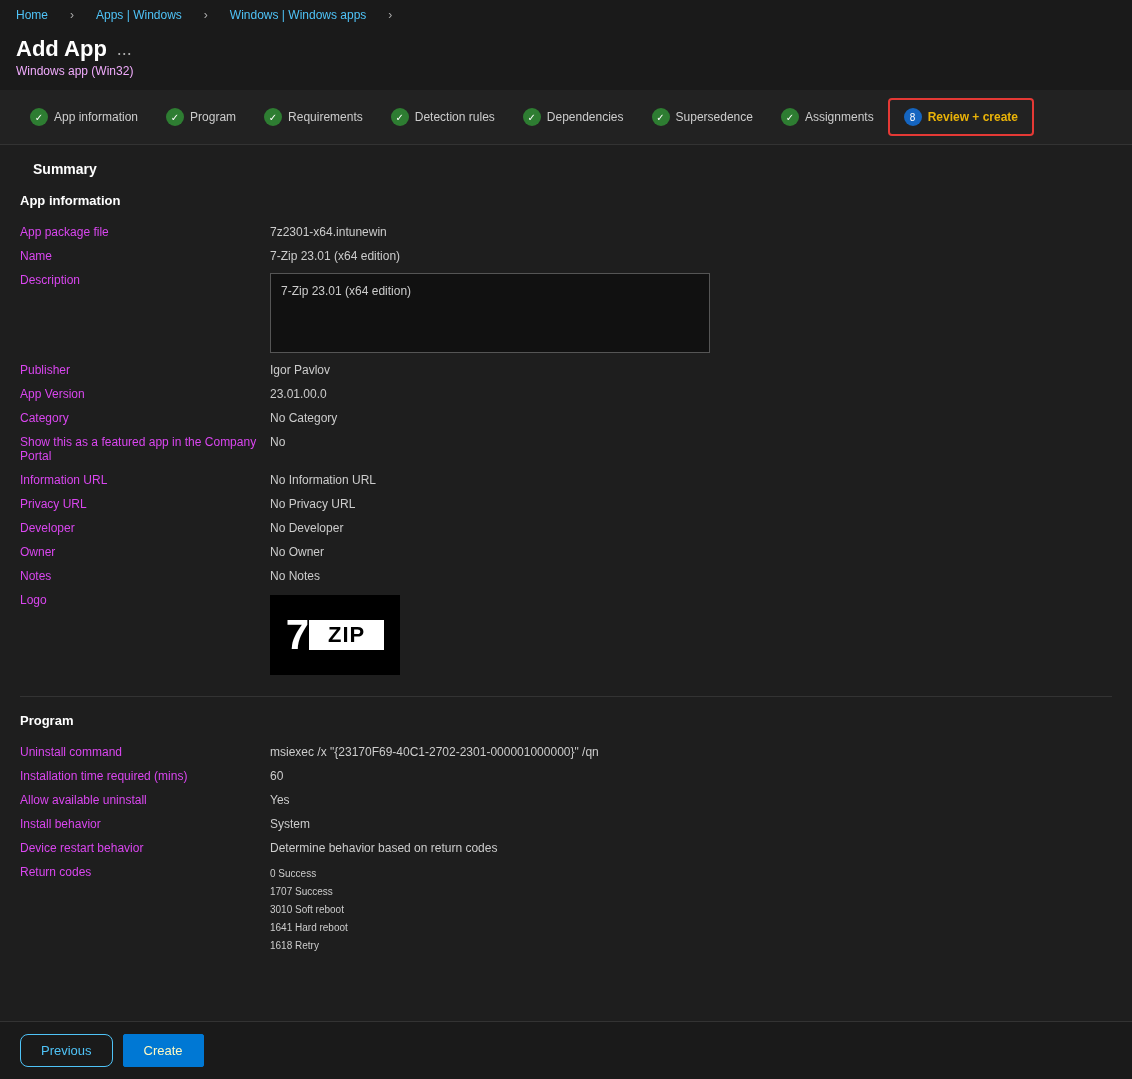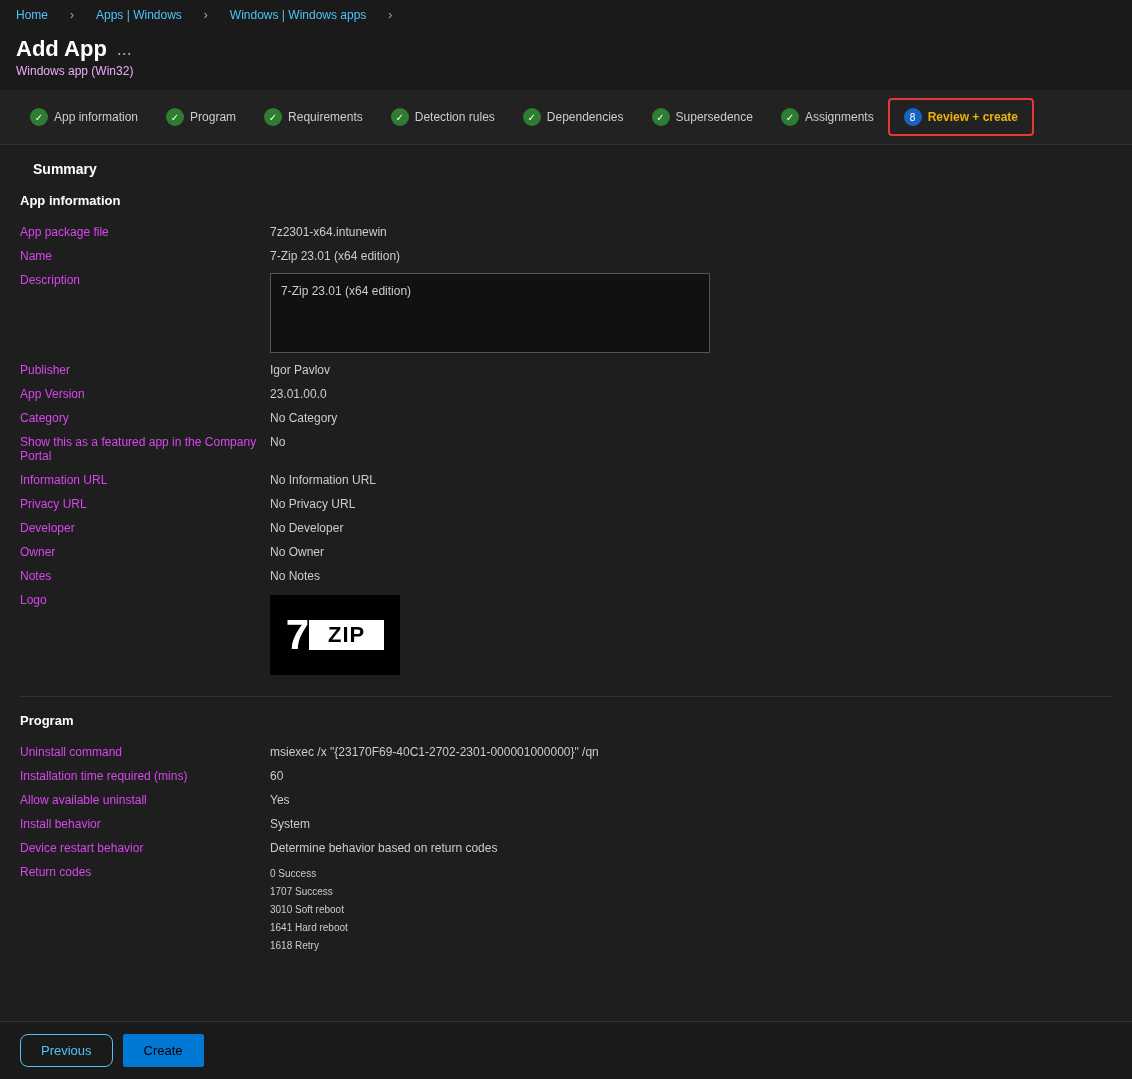--- a/index.html
+++ b/index.html
@@ -215,21 +215,21 @@
       border: 1px solid #4fc3f7;
       color: #4fc3f7;
       padding: 8px 20px;
       cursor: pointer;
       font-size: 13px;
       border-radius: 8px;
     }
     .btn-create {
       background: #0078d4;
       border: 1px solid #0078d4;
-      color: #000000;
+      color: #fef9c3;
       padding: 8px 20px;
       cursor: pointer;
       font-size: 13px;
       border-radius: 2px;
     }
   </style>
 </head>
 <body>
 
 <div class="breadcrumb">

